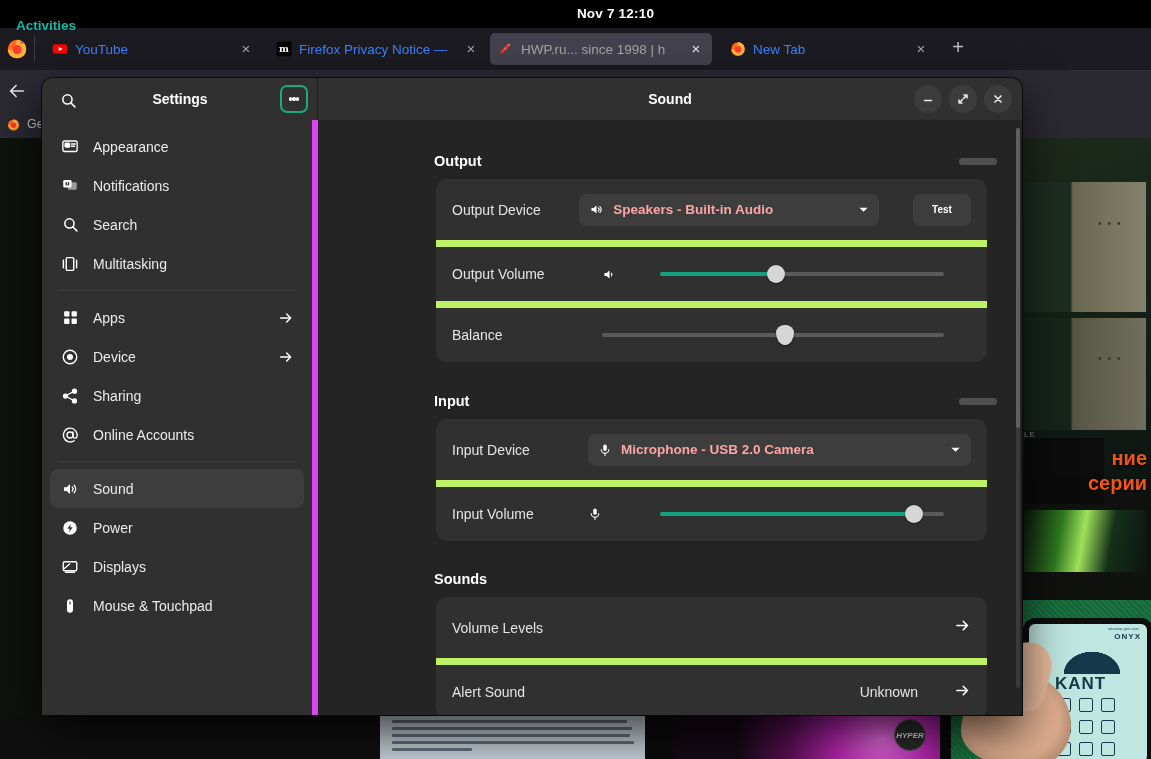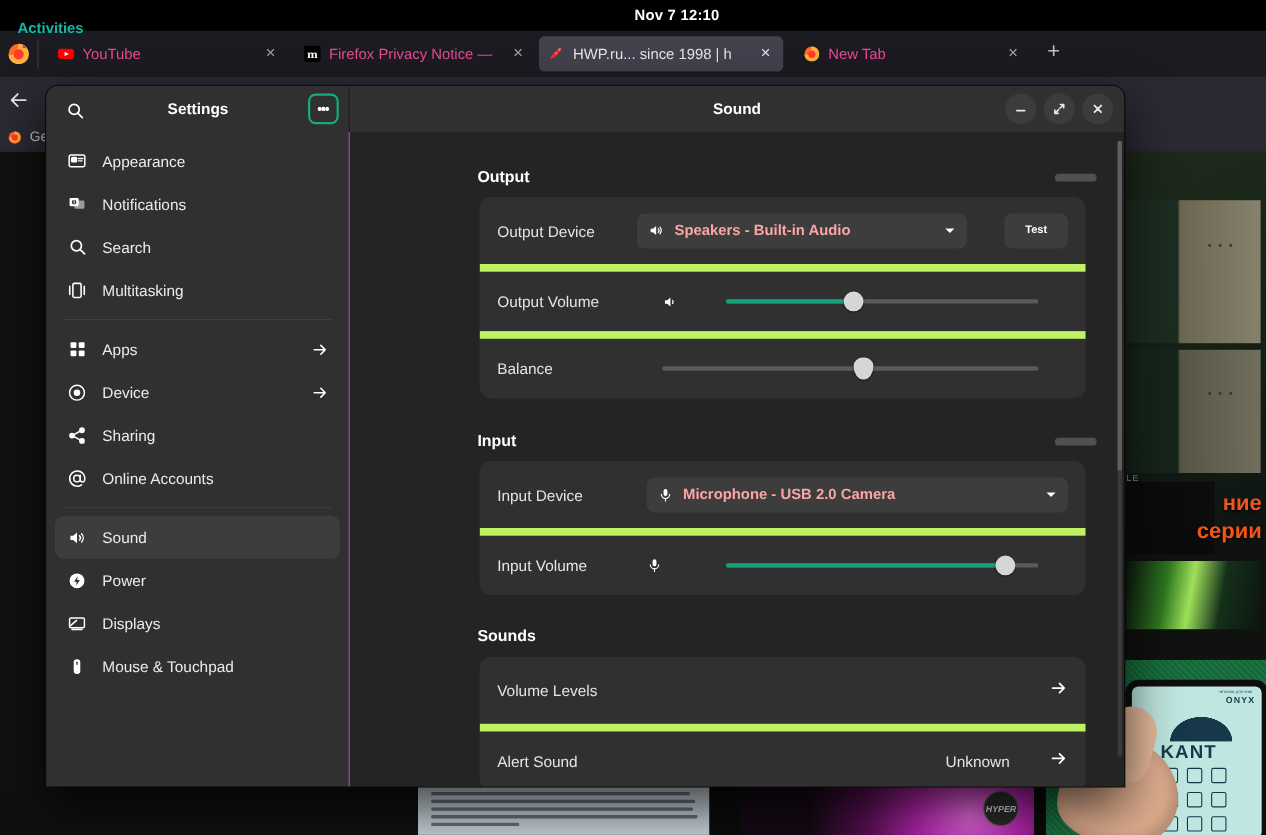--- a/index.html
+++ b/index.html
@@ -33,26 +33,26 @@
     position:absolute; left:0; top:0; width:1151px; height:42px;
     background:#1c1b22;
   }
   .ffico{
     position:absolute; left:6px; top:10px; width:22px; height:22px;
   }
   .tabsep{ position:absolute; left:34px; top:8px; width:1px; height:26px; background:#3a3a42; }
   .tab{
     position:absolute; top:5px; height:32px; border-radius:5px;
     display:flex; align-items:center; padding:0 4px 0 8px; gap:7px;
-    color:#ec4899; font-size:13.5px; white-space:nowrap; overflow:hidden;
+    color:#3b82f6; font-size:13.5px; white-space:nowrap; overflow:hidden;
   }
   .tab.active{ background:#42414d; color:#e6e6ea; }
   .tab .favi{ flex:0 0 auto; width:16px; height:16px; display:block; }
   .tab .tlabel{ flex:1 1 auto; overflow:hidden; text-overflow:clip; white-space:nowrap; }
-  .tab.active .tlabel{ color:#e5e5e5; }
+  .tab.active .tlabel{ color:#a3a3a3; }
   .tclose{
     position:absolute; top:12px; width:18px; height:18px; color:#a5a5ab;
     font-size:15px; line-height:18px; text-align:center; font-family:"Liberation Sans",sans-serif;
   }
   .newtab{
     position:absolute; left:948px; top:38px; width:20px; height:20px;
     color:#bdbdc3; font-size:20px; line-height:19px; text-align:center; font-weight:300;
   }
 
   
@@ -166,21 +166,21 @@
   }
   .wbtns{ position:absolute; right:10px; top:7px; display:flex; gap:7px; }
   .wbtn{
     width:28px; height:28px; border-radius:50%; background:#3c3c3c;
     display:flex; align-items:center; justify-content:center; color:#e8e8e8;
   }
 
   
   .sidebar{
     position:absolute; left:0; top:42px; width:276px; height:595px;
-    background:#303030; border-right:1px solid #d946ef; overflow:hidden;
+    background:#303030; border-right:6px solid #d946ef; overflow:hidden;
   }
   .sb-item{
     position:relative; margin:0 8px; height:39px; border-radius:8px;
     display:flex; align-items:center; gap:13px; padding:0 10px; color:#ebebeb; font-size:14px;
   }
   .sb-item.sel{ background:#3d3d3d; }
   .sb-icon{ width:20px; height:20px; flex:0 0 20px; display:flex; align-items:center; justify-content:center; color:#fff;}
   .sb-label{ flex:1 1 auto; }
   .sb-arrow{ width:16px; height:16px; color:#fff; flex:0 0 16px; display:flex; align-items:center; justify-content:center;}
   .sb-sep{ height:1px; background:#404040; margin:7px 16px 7px 16px; }

